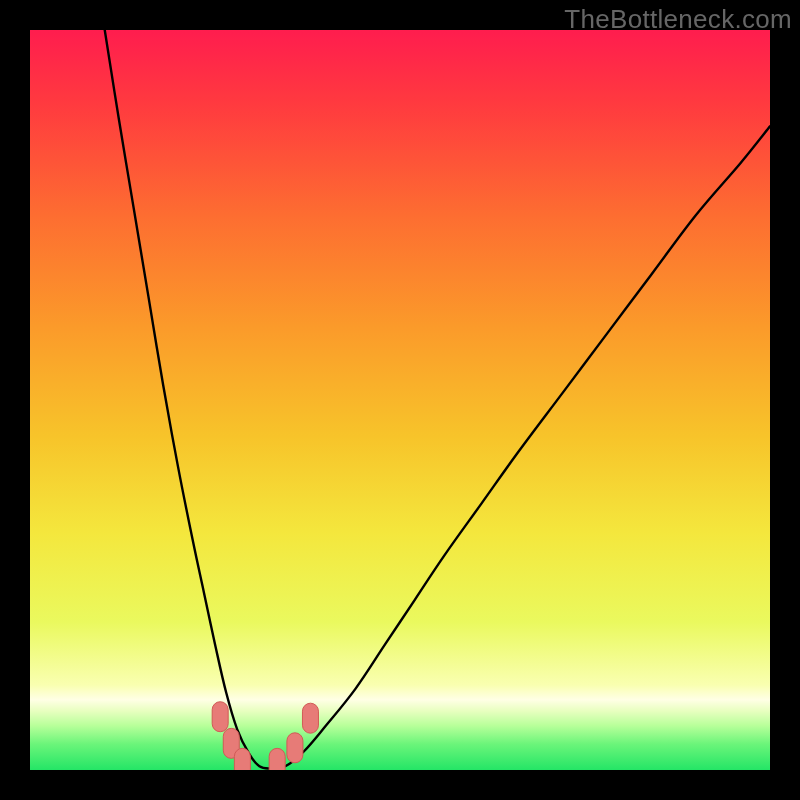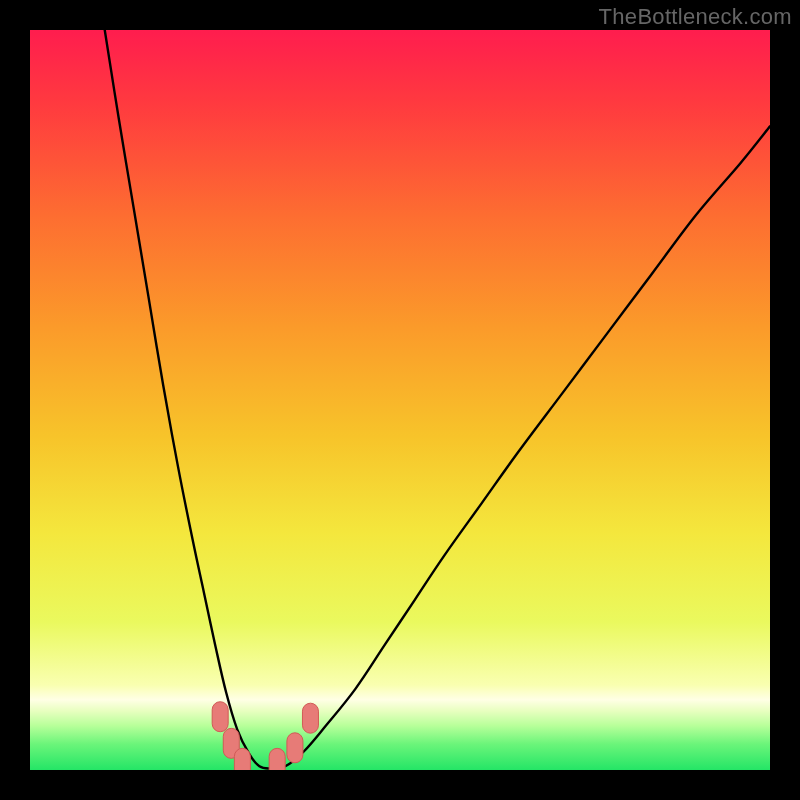--- a/index.html
+++ b/index.html
@@ -23,21 +23,21 @@
     left: 30px;
     top: 30px;
     width: 740px;
     height: 740px;
   }
   .watermark {
     position: absolute;
     top: 4px;
     right: 8px;
     color: #666;
-    font-size: 22px;
+    font-size: 26px;
     letter-spacing: 0.3px;
     font-weight: 500;
   }
   svg { display: block; }
 </style>
 </head>
 <body>
 
 <div class="frame">
 

